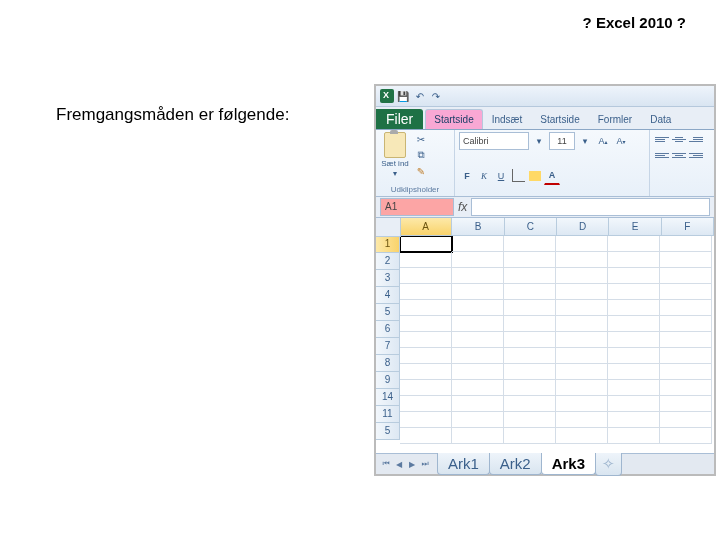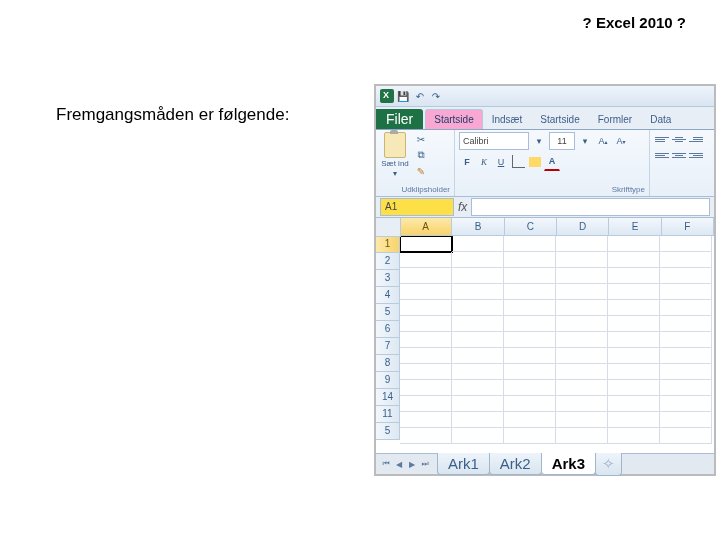--- a/index.html
+++ b/index.html
@@ -92,34 +92,34 @@
   .group {
     border-right: 1px solid #c6d5e6;
     display: flex;
     flex-direction: column;
     justify-content: space-between;
     padding: 2px 4px 1px;
   }
   .group-label {
     font-size: 8px;
     color: #5c7aa0;
-    text-align: right;
+    text-align: center;
     padding-bottom: 1px;
   }
   .clip-body { display: flex; gap: 4px; align-items: flex-start; }
   .paste-btn { width: 30px; display: flex; flex-direction: column; align-items: center; gap: 2px; }
   .clipboard-icon { width: 20px; height: 24px; background: #f7e8b8; border: 1px solid #c9b574; border-radius: 2px; position: relative; }
   .clipboard-icon::before { content: ""; position: absolute; top: -3px; left: 5px; width: 8px; height: 4px; background: #aaa; border-radius: 2px 2px 0 0; }
   .paste-label { font-size: 8px; color: #3a5f8a; line-height: 1; }
   .clip-side { display: flex; flex-direction: column; gap: 2px; }
   .small-icon { width: 14px; height: 14px; display: flex; align-items: center; justify-content: center; color: #3a5f8a; font-size: 10px; }
   .scissors::before { content: "✂"; }
   .copy::before { content: "⧉"; }
   .brush::before { content: "✎"; color: #c08030; }
-  .font-body { display: flex; flex-direction: column; gap: 2px; flex: 1; }
+  .font-body { display: flex; flex-direction: column; gap: 16px; flex: 1; }
   .font-row1 { display: flex; gap: 2px; align-items: center; }
   .font-name { width: 62px; height: 16px; border: 1px solid #a9bed6; background: #fff; font-size: 9px; padding: 0 3px; line-height: 16px; overflow: hidden; }
   .font-size { width: 24px; height: 16px; border: 1px solid #a9bed6; background: #fff; font-size: 9px; text-align: center; line-height: 16px; }
   .mini-btn { width: 14px; height: 16px; border: 1px solid transparent; display: flex; align-items: center; justify-content: center; font-size: 9px; color: #3a5f8a; }
   .font-row2 { display: flex; gap: 1px; align-items: center; }
   .b { font-weight: bold; }
   .i { font-style: italic; font-family: 'Times New Roman', serif; }
   .u { text-decoration: underline; }
   .border-icon { width: 12px; height: 12px; border: 1px solid #666; border-top: none; border-right: none; }
   .fill-icon { width: 12px; height: 10px; background: #ffd966; }
@@ -132,21 +132,21 @@
   .align-icon .full { width: 100%; }
   .namebox-row {
     height: 20px;
     background: #e8eef6;
     border-bottom: 1px solid #a9bed6;
     display: flex;
     align-items: center;
     gap: 4px;
     padding: 0 4px;
   }
-  .namebox { width: 64px; height: 16px; background: #fde047; border: 1px solid #a9bed6; font-size: 10px; padding: 0 4px; line-height: 16px; }
+  .namebox { width: 64px; height: 16px; background: #fca5a5; border: 1px solid #a9bed6; font-size: 10px; padding: 0 4px; line-height: 16px; }
   .fx-icon { font-style: italic; font-size: 12px; color: #555; }
   .formula-bar { flex: 1; height: 16px; background: #fff; border: 1px solid #a9bed6; }
   .gridwrap { flex: 1; display: flex; overflow: hidden; position: relative; }
   .corner { width: 24px; height: 18px; background: #e8eef6; border-right: 1px solid #b8ccde; border-bottom: 1px solid #b8ccde; position: absolute; top: 0; left: 0; z-index: 2; }
   .colheads { position: absolute; top: 0; left: 24px; right: 0; height: 18px; display: flex; z-index: 1; }
   .colh { width: 52px; background: linear-gradient(#f2f7fc, #dde8f3); border-right: 1px solid #b8ccde; border-bottom: 1px solid #b8ccde; text-align: center; font-size: 10px; line-height: 18px; color: #3a5f8a; }
   .colh.sel { background: linear-gradient(#fde9a9, #f9d36b); color: #6b5410; }
   .rowheads { position: absolute; top: 18px; left: 0; width: 24px; bottom: 0; z-index: 1; }
   .rowh { height: 16px; background: linear-gradient(to right, #f2f7fc, #dde8f3); border-bottom: 1px solid #b8ccde; border-right: 1px solid #b8ccde; text-align: center; font-size: 10px; line-height: 16px; color: #3a5f8a; }
   .rowh.sel { background: linear-gradient(to right, #fde9a9, #f9d36b); color: #6b5410; }
@@ -245,21 +245,20 @@
           <div class="mini-btn u">U</div>
           <div class="mini-btn">
               <div class="border-icon"></div>
             </div>
           <div class="mini-btn">
               <div class="fill-icon"></div>
             </div>
           <div class="mini-btn fontcolor-icon">A</div>
         </div>
       </div>
-      <div class="group-label">Skrifttype</div>
     </div>
 
     <div class="group" style="width:56px;border-right:none">
       <div class="align-body">
         <div class="align-row">
           <div class="align-icon al">
               <span class="full"></span>
               <span></span>
               <span></span>
             </div>

